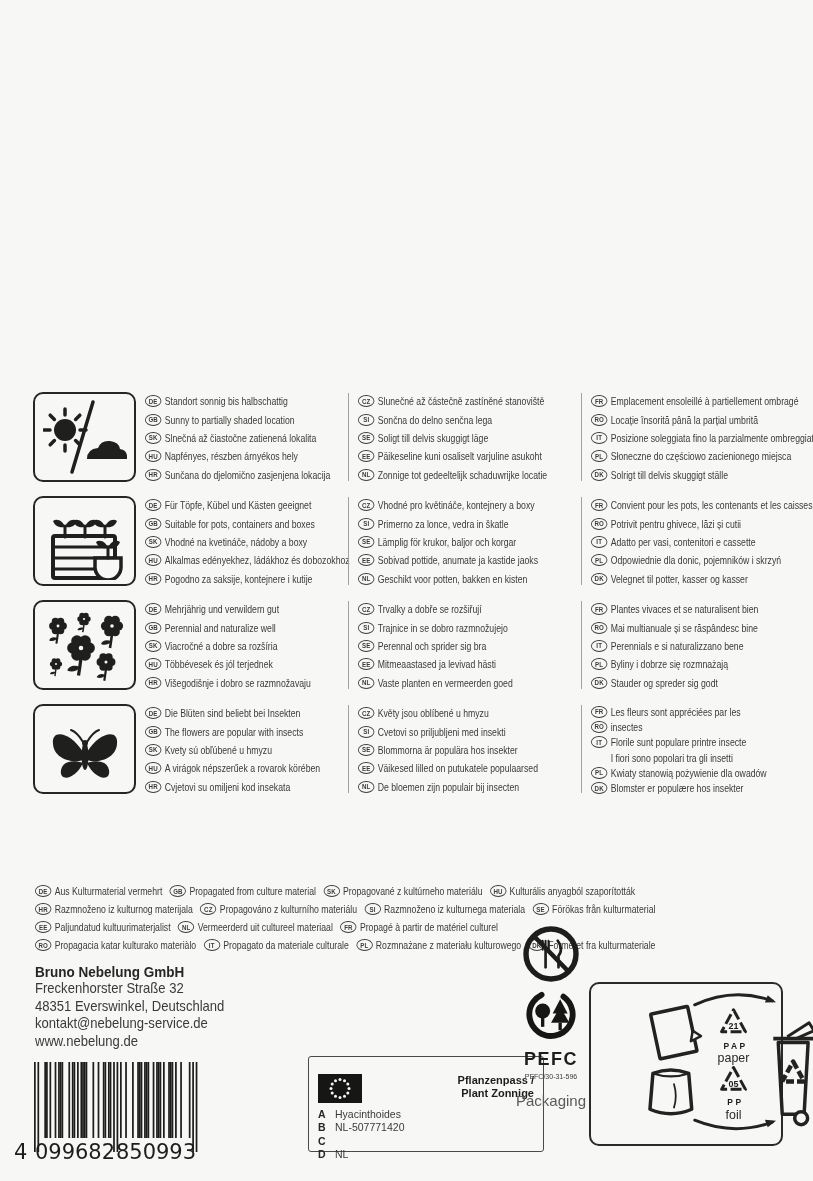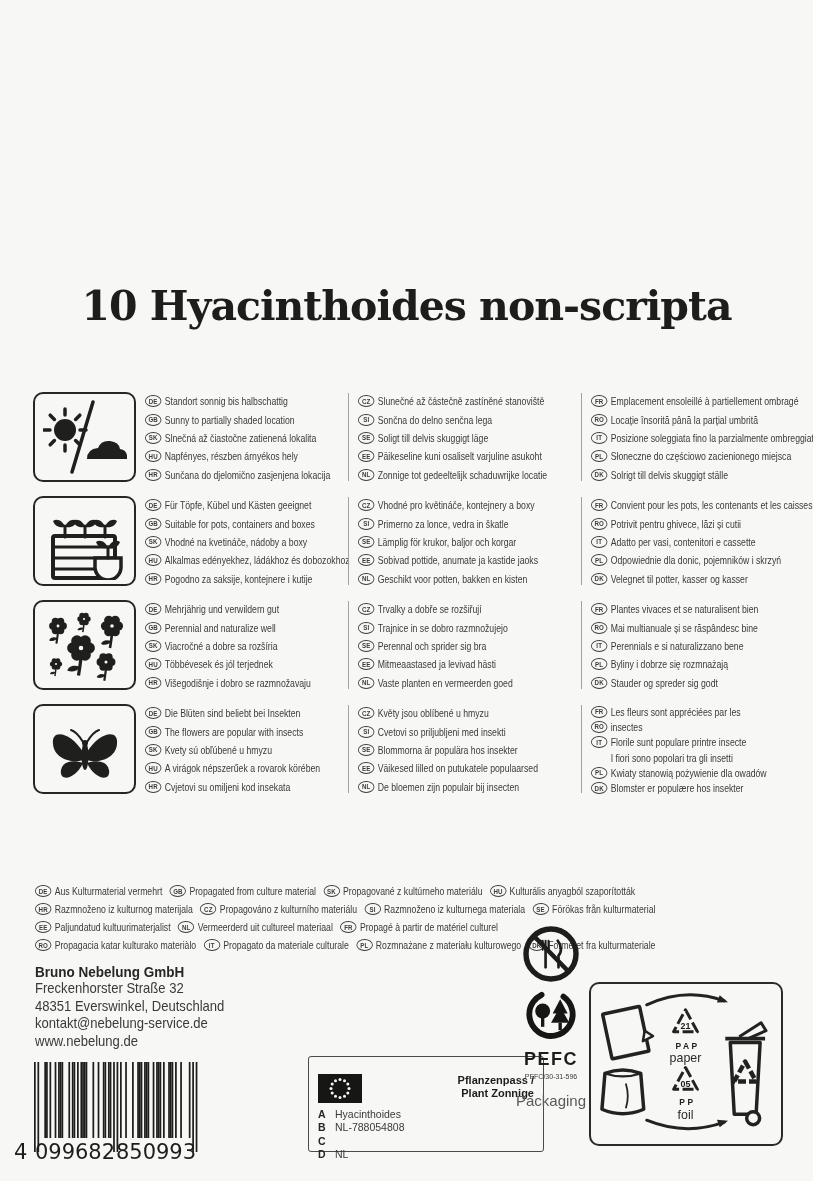--- a/index.html
+++ b/index.html
@@ -54,33 +54,32 @@
   .pp-key{width:17px;font-weight:bold;color:#262624;}
 
   
   .certs{position:absolute;left:513px;top:924px;width:76px;text-align:center;color:#1d1d1b;}
   .pefc-word{font-size:18px;font-weight:bold;letter-spacing:1.5px;margin-top:1px;}
   .pefc-code{font-size:7px;margin-top:3px;color:#3a3a38;}
   .pack-label{font-size:15px;margin-top:12px;color:#5a5a58;}
 
   
   .rbox{position:absolute;left:589px;top:982px;width:194px;height:164px;
-        border:2.5px solid #2a2a28;border-radius:10px;box-sizing:border-box;}
+        border:2.5px solid #2a2a28;border-radius:10px;box-sizing:border-box;padding-left:48px;}
   .rcode{font-family:"Liberation Sans",sans-serif;font-size:8.5px;font-weight:bold;
          letter-spacing:2.5px;fill:#1d1d1b;}
   .rname{font-family:"Liberation Sans",sans-serif;font-size:12.5px;fill:#2a2a28;}
   .rnum{font-family:"Liberation Sans",sans-serif;font-size:9px;font-weight:bold;fill:#1d1d1b;}
 </style>
 </head>
 <body>
 
 <div class="page">
 
   <header class="hdr">
-    <div class="title">10 Hyacinthoides non-scripta</div>
   </header>
 
   <div class="grid" id="info-grid">
       <div class="info-row">
         <div class="icon-box">
           <svg viewBox="0 0 84 78" width="84" height="78">
             <circle cx="22" cy="32" r="11" fill="#1f1f1d"></circle>
             <g stroke="#1f1f1d" stroke-width="3.5" stroke-linecap="round">
               <line x1="37" y1="32" x2="43" y2="32"></line>
               <line x1="32.6" y1="42.6" x2="36.8" y2="46.8"></line>
@@ -652,21 +651,21 @@
         <div>Plant Zonnige</div>
       </div>
     </div>
     <div class="pp-rows">
       <div class="pp-row">
         <span class="pp-key">A</span>
           <span class="pp-val">Hyacinthoides</span>
       </div>
       <div class="pp-row">
         <span class="pp-key">B</span>
-          <span class="pp-val">NL-788054808</span>
+          <span class="pp-val">NL-507771420</span>
       </div>
       <div class="pp-row">
         <span class="pp-key">C</span>
           <span class="pp-val"></span>
       </div>
       <div class="pp-row">
         <span class="pp-key">D</span>
           <span class="pp-val">NL</span>
       </div>
     </div>

